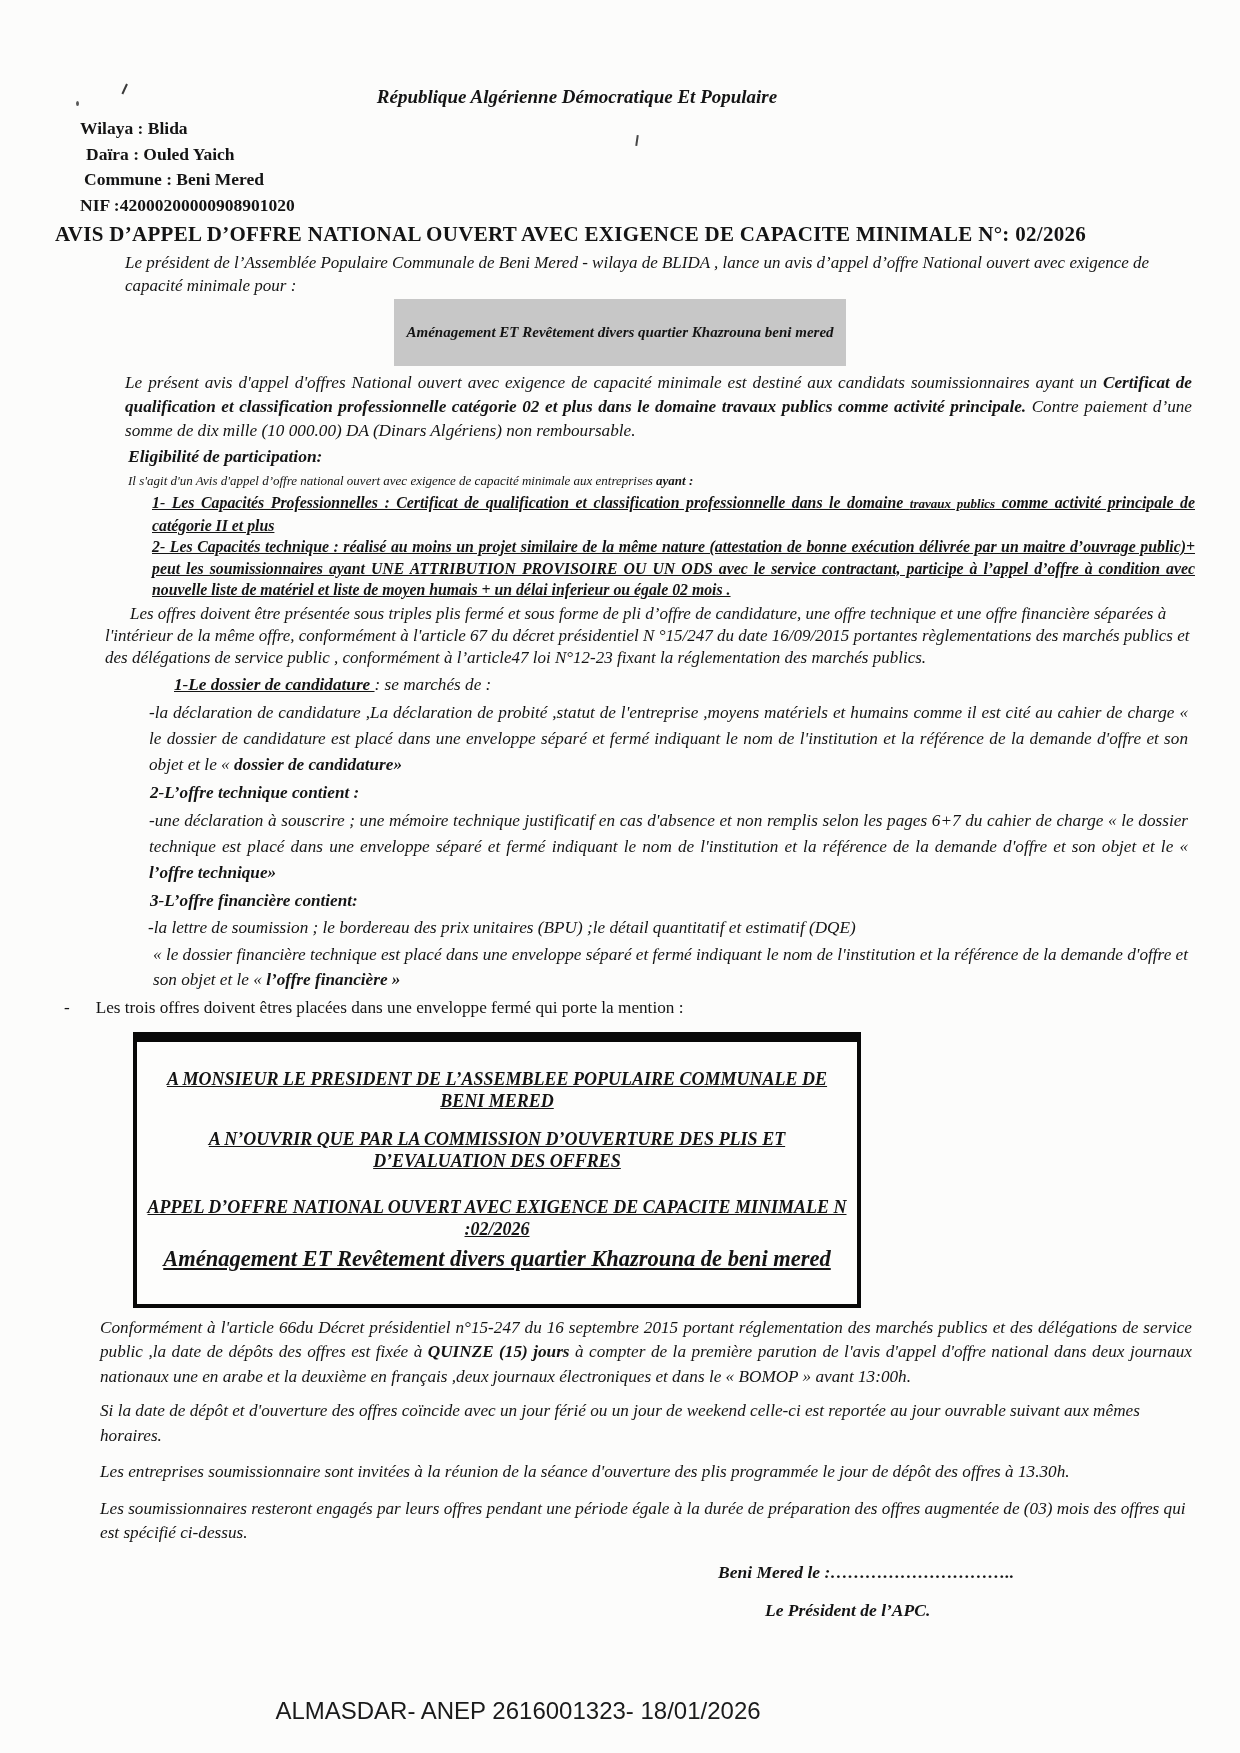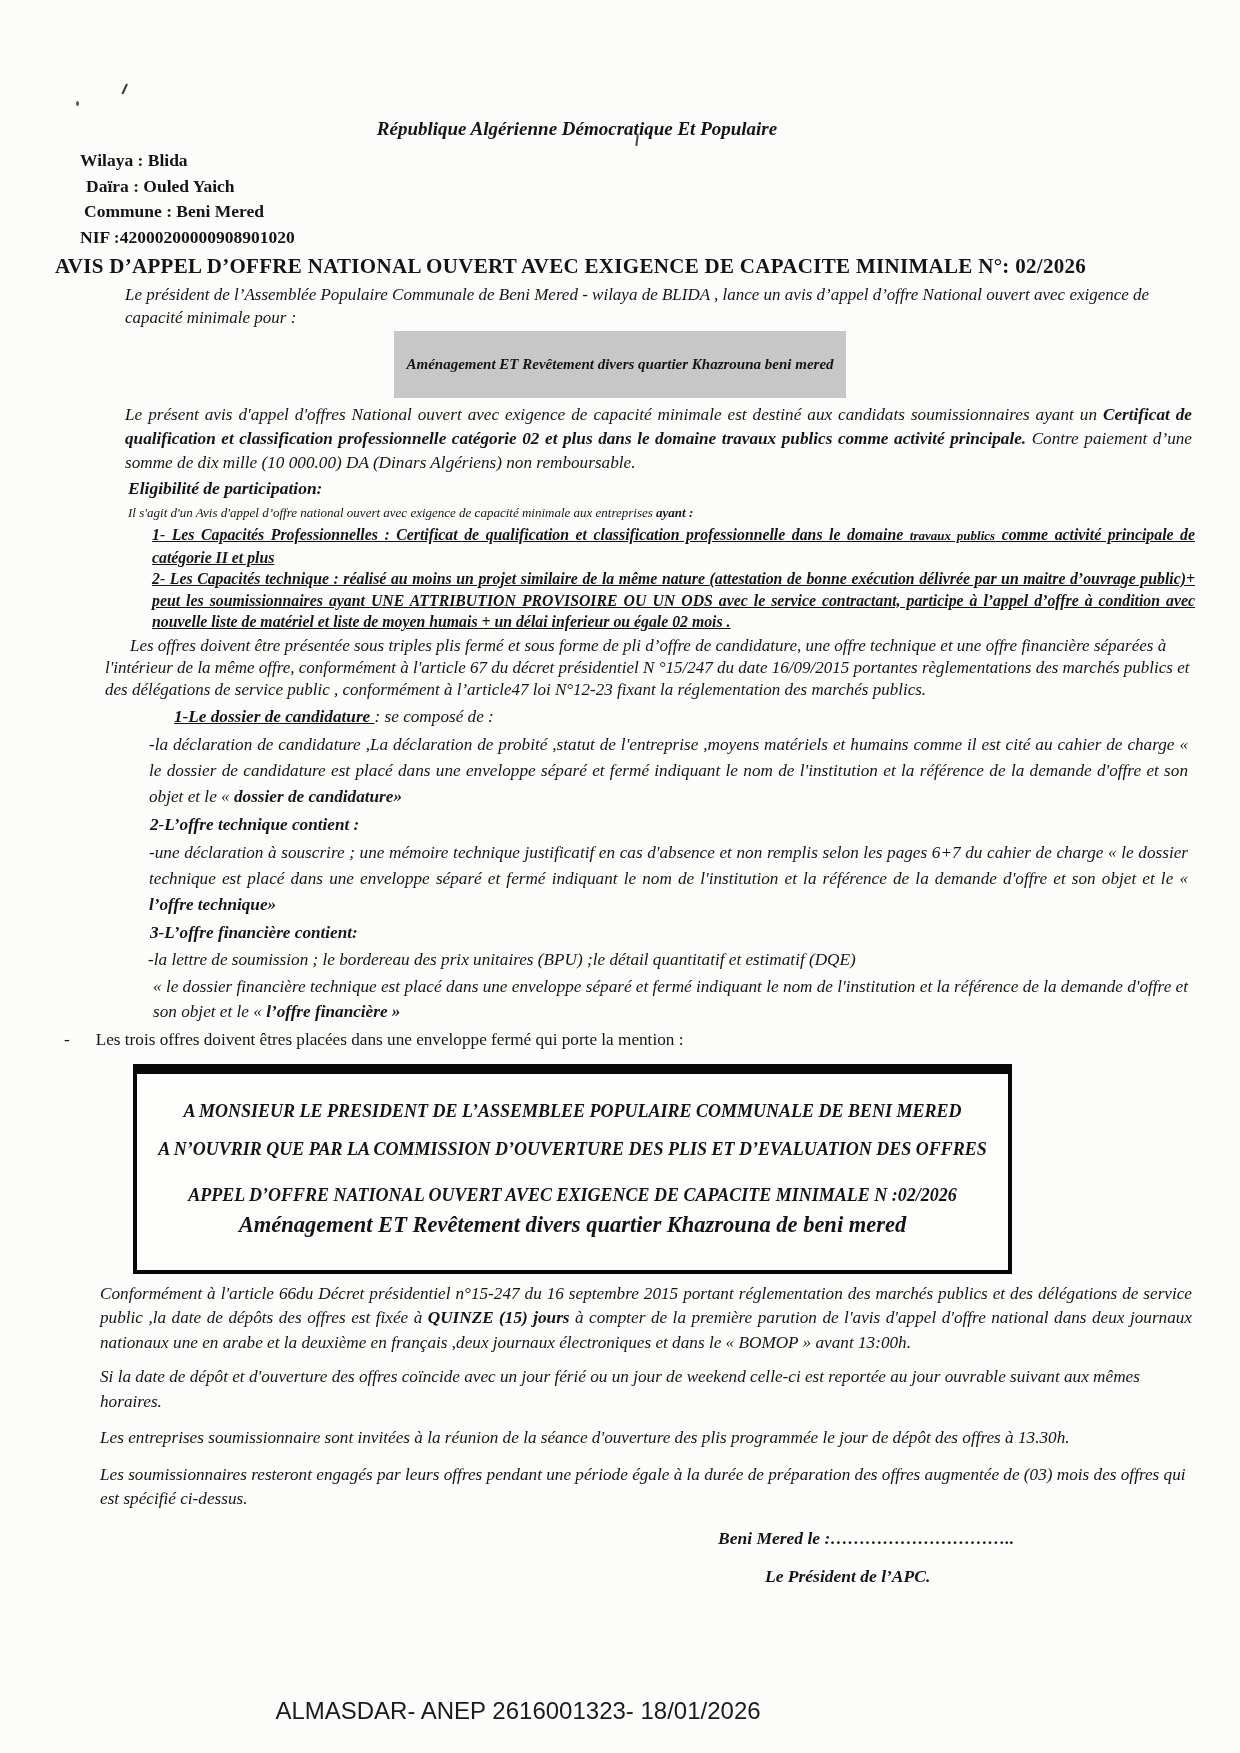--- a/index.html
+++ b/index.html
@@ -7,21 +7,21 @@
     position: relative;
     width: 1240px;
     height: 1753px;
     margin: 0 auto;
     background: #fcfcfb;
     font-family: "Liberation Serif", serif;
     color: #141414;
     overflow: hidden;
   }
   .republic {
-    padding-top: 116px;
+    padding-top: 84px;
     padding-right: 86px;
     margin-bottom: 6px;
     text-align: center;
     font-style: italic;
     font-weight: bold;
     font-size: 19px;
     line-height: 26px;
   }
   .admin { margin-left: 80px; font-weight: bold; font-size: 17.5px; line-height: 25.5px; }
   .admin .l2 { margin-left: 6px; }
@@ -63,27 +63,28 @@
   .d-heading { margin: 4px 0 3px 174px; font-style: italic; font-size: 17.2px; line-height: 24px; }
   .d-title { font-weight: bold; text-decoration: underline; }
   .d-body { margin: 0 52px 3px 149px; font-style: italic; font-size: 17.2px; line-height: 26px; text-align: justify; }
   .sec-h { margin: 2px 0 3px 150px; font-style: italic; font-weight: bold; font-size: 17.2px; line-height: 24px; }
   .fin-line { margin: 2px 0 0 148px; font-style: italic; font-size: 17.2px; line-height: 24px; }
   .fin-body { margin: 2px 52px 2px 153px; font-style: italic; font-size: 17.2px; line-height: 25px; text-align: justify; }
   .three { margin: 4px 0 12px 64px; font-size: 17.2px; line-height: 24px; }
   .three .txt { padding-left: 26px; }
   .envelope {
     margin-left: 133px;
-    width: 879px;
+    width: 728px;
     box-sizing: border-box;
     border: 4px solid #080808;
     border-top-width: 10px;
     padding: 26px 10px 30px 10px;
     text-align: center;
     background: #fdfdfc;
+    text-decoration: underline;
   }
   .env-line { font-style: italic; font-weight: bold; font-size: 18px; line-height: 22px; }
   .env-1 { margin-bottom: 16px; }
   .env-2 { margin-bottom: 24px; }
   .env-3 { margin-bottom: 4px; }
   .env-4 { font-size: 22.5px; line-height: 30px; }
   .deadline { margin: 8px 48px 10px 100px; font-style: italic; font-size: 17.2px; line-height: 24.5px; text-align: justify; }
   .para { margin: 0 48px 12px 100px; font-style: italic; font-size: 17.2px; line-height: 24.5px; }
   .sig-date { margin: 14px 0 14px 718px; font-weight: bold; font-style: italic; font-size: 17.5px; line-height: 24px; }
   .sig-pres { margin: 0 0 0 765px; font-weight: bold; font-style: italic; font-size: 17.5px; line-height: 24px; }
@@ -140,21 +141,21 @@
 
   <div class="cap">
     <span>1- Les Capacités Professionnelles : Certificat de qualification et classification professionnelle dans le domaine </span><span class="cap-small">travaux publics</span><span> comme activité principale de catégorie II et plus</span>
   </div>
 
   <div class="cap">2-  Les Capacités technique : réalisé au moins un projet similaire de la même nature (attestation de bonne exécution délivrée par un maitre d’ouvrage public)+ peut  les soumissionnaires ayant UNE ATTRIBUTION PROVISOIRE OU UN ODS  avec le service contractant, participe à l’appel d’offre à condition  avec nouvelle liste de matériel et liste de moyen humais + un délai inferieur ou égale 02 mois .</div>
 
   <div class="offers">Les offres doivent être présentée sous triples plis fermé et sous forme  de pli d’offre de candidature, une offre technique et une offre financière séparées à l'intérieur   de la même offre, conformément à l'article 67 du décret présidentiel N °15/247 du date 16/09/2015  portantes règlementations des marchés publics et des délégations de service public , conformément  à l’article47  loi N°12-23 fixant  la réglementation des marchés publics.</div>
 
   <div class="d-heading">
-    <span class="d-title">1-Le dossier de candidature </span><span>: se composé de :</span>
+    <span class="d-title">1-Le dossier de candidature </span><span>: se marchés de :</span>
   </div>
 
   <div class="d-body">
     <span>-la déclaration de candidature ,La déclaration de probité ,statut de l'entreprise ,moyens matériels et humains comme il est cité  au cahier de charge « le dossier de candidature  est placé dans une enveloppe séparé et fermé indiquant le nom  de l'institution  et la référence  de la demande d'offre  et son objet et le « </span><span class="b"> dossier de candidature»</span>
   </div>
 
   <div class="sec-h">2-L’offre technique contient :</div>
 
   <div class="d-body">
     <span>-une déclaration à souscrire ; une mémoire technique justificatif  en cas d'absence et non remplis selon les pages 6+7  du cahier de charge « le dossier technique  est placé dans une enveloppe séparé et fermé indiquant le nom  de l'institution  et la référence  de la demande d'offre et son objet et le « </span><span class="b"> l’offre technique»</span>

